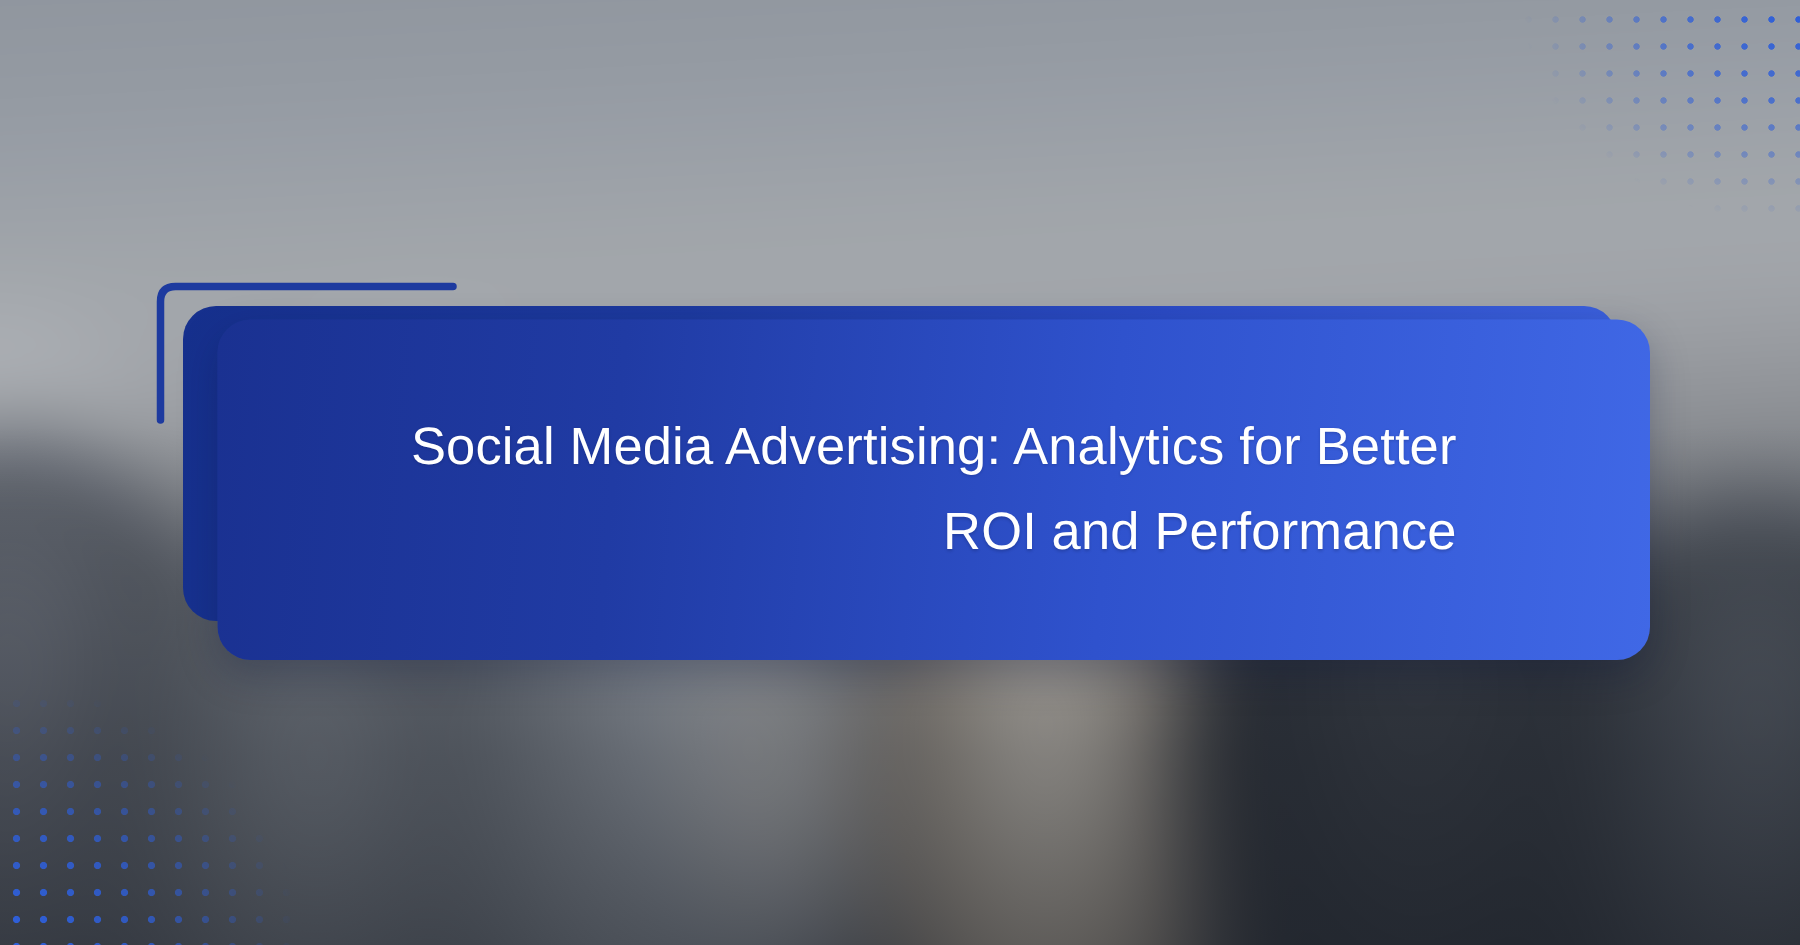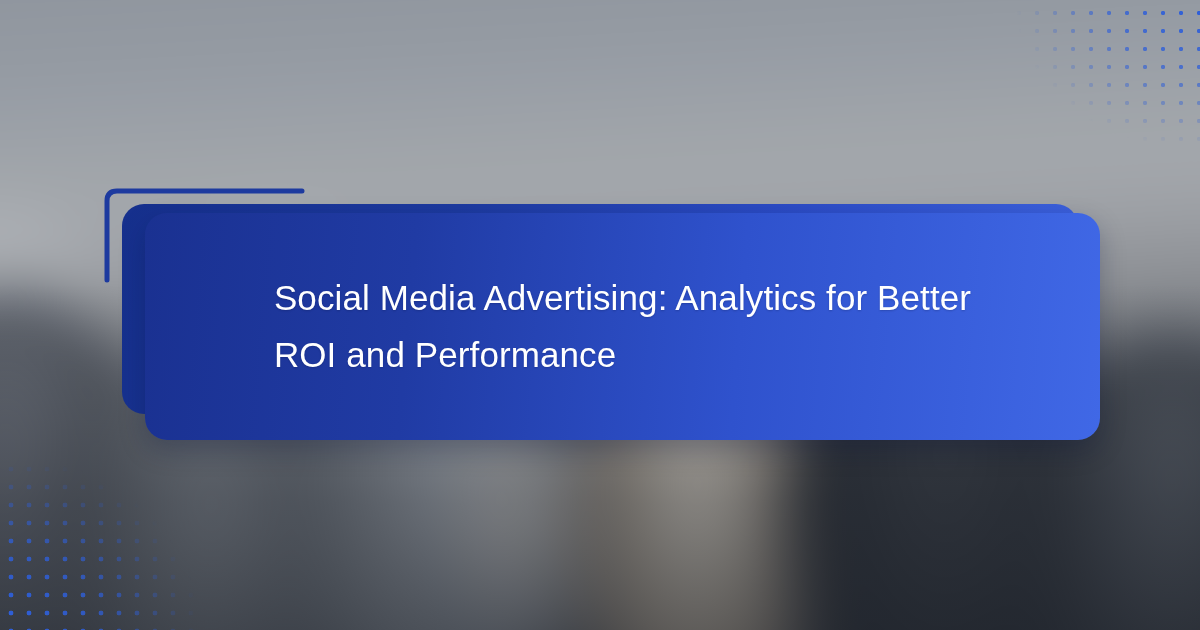--- a/index.html
+++ b/index.html
@@ -132,21 +132,21 @@
 
   .card-title {
     margin: 0;
     padding: 0 120px;
     color: #ffffff;
     font-family: "Liberation Sans", "DejaVu Sans", sans-serif;
     font-size: 35px;
     font-weight: 400;
     line-height: 1.62;
     letter-spacing: 0.1px;
-    text-align: left;
+    text-align: right;
     text-shadow: 0 1px 2px rgba(8, 16, 54, 0.22);
     white-space: pre-line;
   }
 </style>
 </head>
 <body>
 
 <div id="banner">
 
   <div class="bg-photo">

